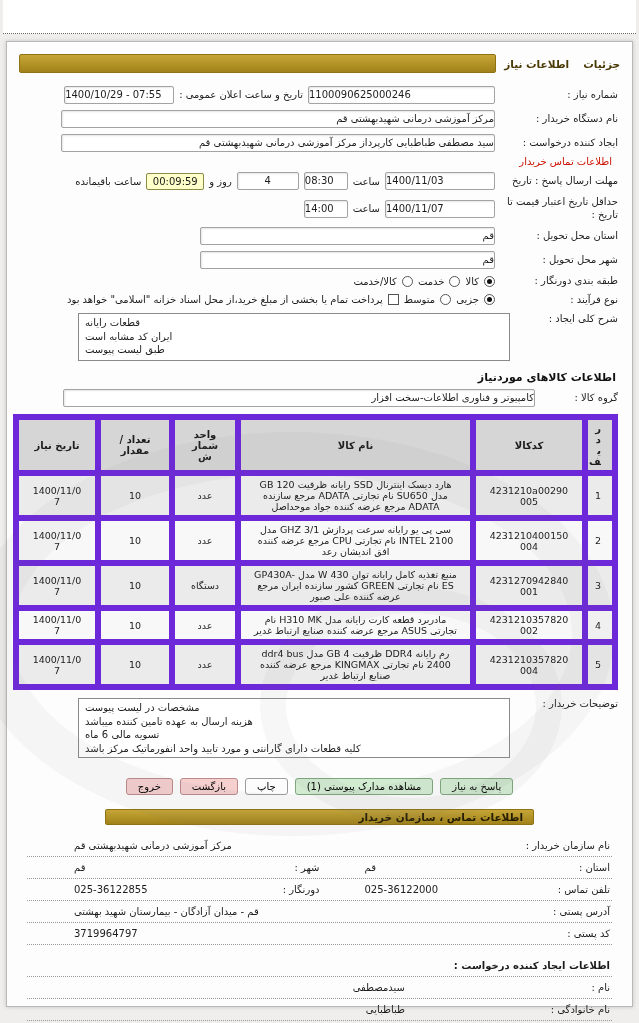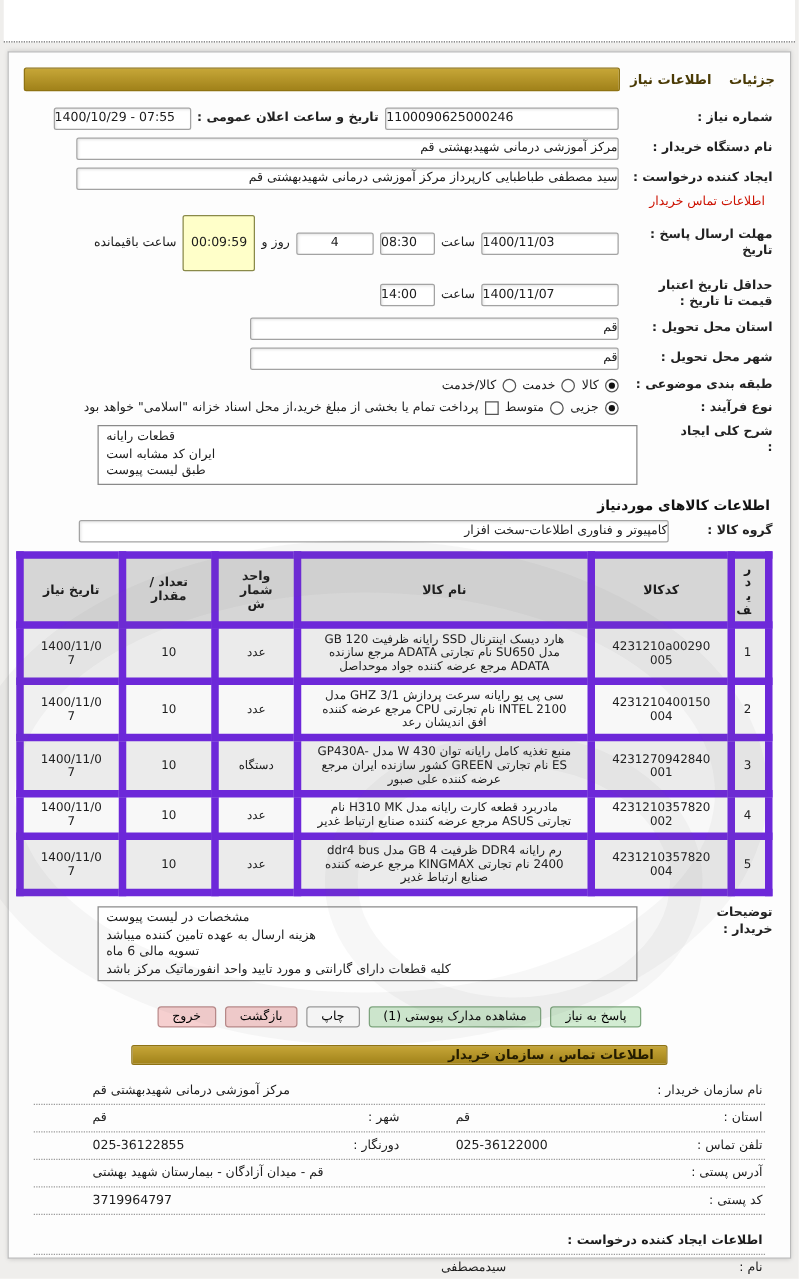--- a/index.html
+++ b/index.html
@@ -4,29 +4,29 @@
 <style>
   html,body{margin:0;padding:0}
   body{width:639px;height:1023px;overflow:hidden;background:#efeeec;font-family:"DejaVu Sans",sans-serif;color:#1c1c1c;position:relative}
   .top-strip{height:33px;background:#ffffff;border-bottom:1px dotted #666;margin:0 3px}
   .panel{position:relative;margin:7px 6px 0;background:#fdfdfd;border:1px solid #b9b9b9;box-shadow:0 0 4px rgba(0,0,0,.18);padding:10px 6px 8px;direction:rtl;height:966px;box-sizing:border-box}
   .titlebar{display:flex;align-items:center;gap:8px;margin:2px 6px 10px}
   .tabs{display:flex;gap:14px;font-weight:bold;font-size:10.5px;color:#4a3a05;white-space:nowrap}
   .tab{cursor:pointer}
   .goldbar{flex:1;height:17px;background:linear-gradient(#c6a637,#a1821a);border:1px solid #8f7313;border-radius:2px}
   .frow{display:flex;align-items:center;gap:5px;padding:3px 8px;font-size:10px}
-  .lbl{font-weight:bold;color:#222;width:118px;flex-shrink:0;line-height:1.25}
+  .lbl{font-weight:normal;color:#222;width:118px;flex-shrink:0;line-height:1.25}
   .lbl.auto{width:auto}
   .lbl.narrow{width:78px}
   .inp{background:#ffffff;border:1px solid #a3a3a3;border-radius:2px;min-height:14px;line-height:14px;padding:1px 0;font-size:10px;box-shadow:inset 1px 1px 2px rgba(0,0,0,.10);text-align:right;overflow:hidden;white-space:nowrap}
   .inp.num{direction:ltr;text-align:left}
   .inp.ctr{direction:ltr;text-align:center}
   .w-num{width:185px}.w-dt{width:108px}.w-date{width:108px}.w-time{width:42px}.w-days{width:60px}
   .w-xl{width:432px}.w-lg{width:293px}
-  .countdown{background:#ffffc9;border:1px solid #8a8a4a;border-radius:2px;width:52px;text-align:center;direction:ltr;font-size:10px;padding:15px 2px;line-height:13px}
+  .countdown{background:#ffffc9;border:1px solid #8a8a4a;border-radius:2px;width:52px;text-align:center;direction:ltr;font-size:10px;padding:1px 2px;line-height:13px}
   .redlink{color:#cc1100;font-size:10px;text-align:right;padding:1px 14px 2px;cursor:pointer}
   .radio{width:11px;height:11px;border:1px solid #555;border-radius:50%;background:#fff;position:relative;flex-shrink:0;box-sizing:border-box}
   .radio.sel::after{content:"";position:absolute;inset:2px;background:#111;border-radius:50%}
   .chk{width:11px;height:11px;border:1px solid #555;background:#fff;flex-shrink:0;box-sizing:border-box}
   .optlbl{}
   .descrow{display:flex;align-items:flex-start;gap:4px;padding:4px 8px;font-size:10px}
   .descbox{width:418px;margin-right:26px;border:1px solid #8a8a8a;background:#fff;min-height:42px;padding:2px 6px;font-size:10px;line-height:1.35;direction:rtl;text-align:left}
   .sectitle{font-weight:bold;font-size:11px;padding:6px 10px 2px;color:#111}
   table.goods{border-collapse:collapse;margin:4px 8px;width:605px;table-layout:fixed}
   table.goods th,table.goods td{border:6px solid #6d28d9;padding:3px 13px;font-size:9.5px;text-align:center;vertical-align:middle;word-wrap:break-word}
@@ -113,21 +113,21 @@
     <span class="lbl">استان محل تحویل :</span>
     <span class="inp w-lg">قم</span>
   </div>
 
   <div class="frow">
     <span class="lbl">شهر محل تحویل :</span>
     <span class="inp w-lg">قم</span>
   </div>
 
   <div class="frow">
-    <span class="lbl">طبقه بندی موضوعی :</span>
+    <span class="lbl">طبقه بندی دورنگار :</span>
     <span class="radio sel"></span>
     <span class="optlbl">کالا</span>
     <span class="radio"></span>
     <span class="optlbl">خدمت</span>
     <span class="radio"></span>
     <span class="optlbl">کالا/خدمت</span>
   </div>
 
   <div class="frow">
     <span class="lbl">نوع فرآیند :</span>

